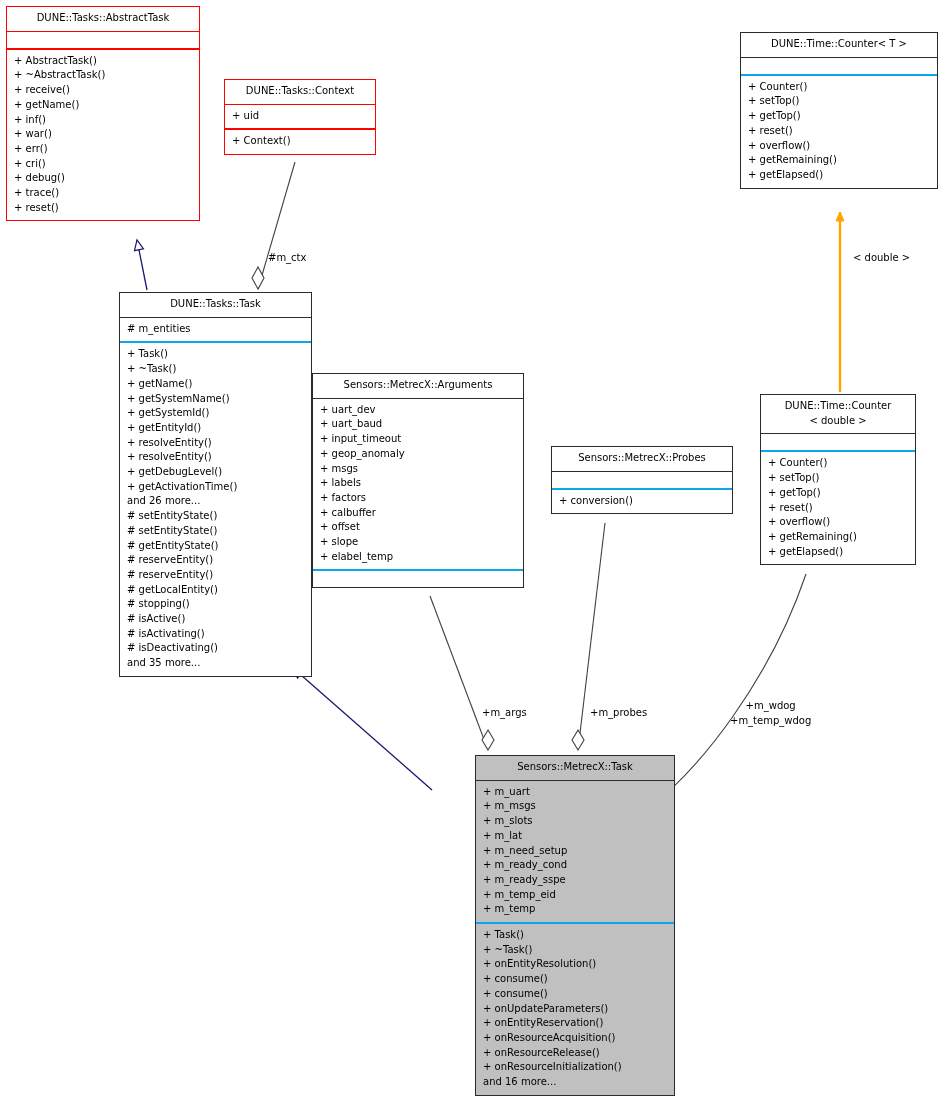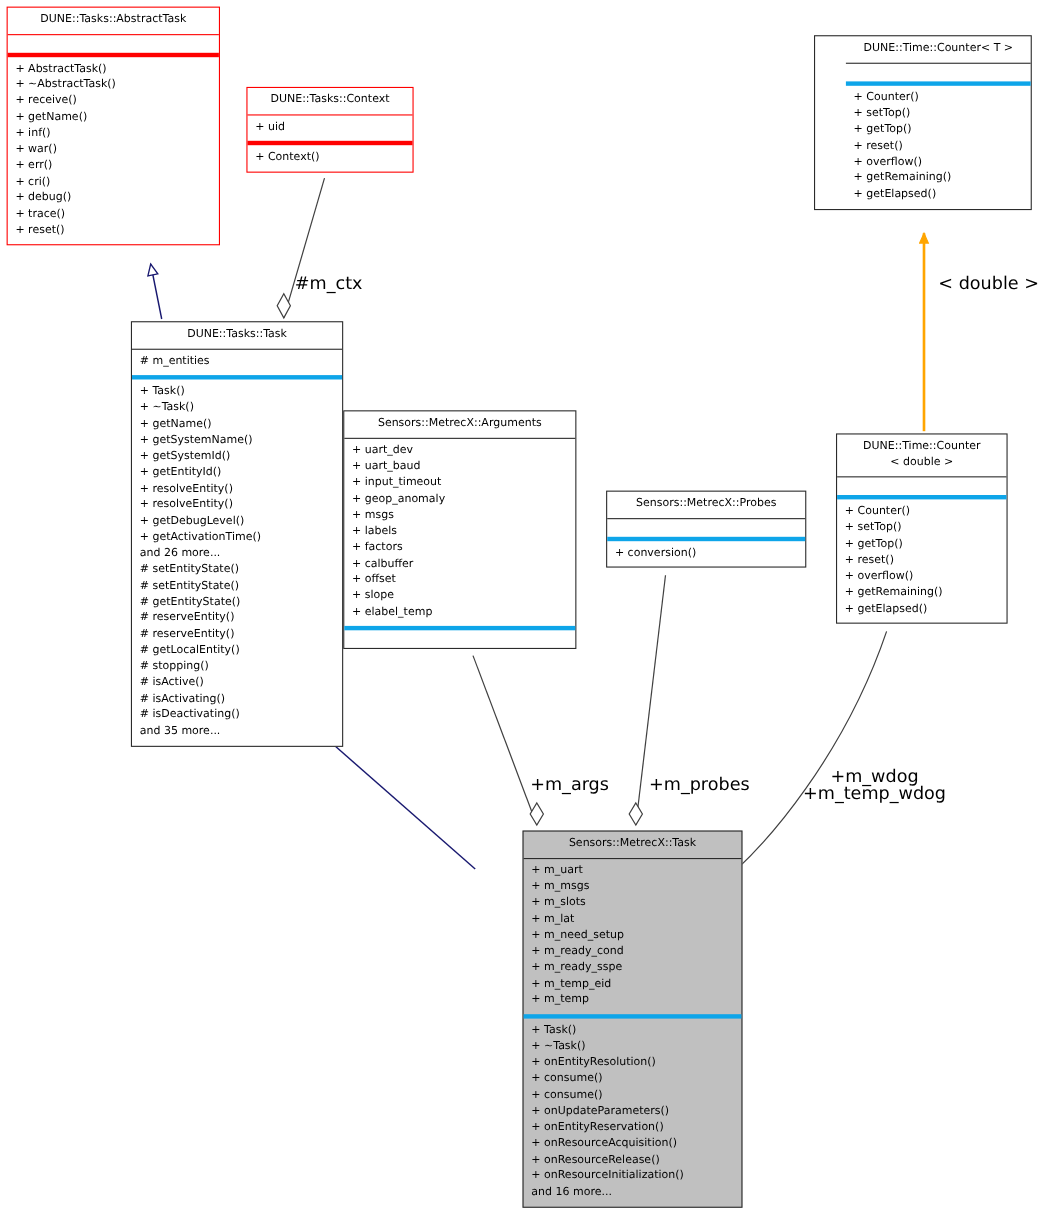--- a/index.html
+++ b/index.html
@@ -38,31 +38,31 @@
   .node .title {
     text-align: center;
     padding: 4px 6px 5px 6px;
     border-bottom: 1px solid #2b2b2b;
     white-space: pre-line;
   }
   .node.red .title { border-bottom-color: #ff0000; }
 
   .node .compartment {
     padding: 4px 6px 5px 7px;
-    border-bottom: 4px solid #0ea5e9;
+    border-bottom: 2px solid #0ea5e9;
   }
   .node.red .compartment { border-bottom-color: #ff0000; }
   .node .compartment.last { border-bottom: none; }
   .node .compartment.empty { min-height: 16px; padding: 8px 6px; }
   .node .row { white-space: nowrap; }
 
   
   .edge-label {
     position: absolute;
-    font-size: 16px;
+    font-size: 10px;
     line-height: 14.6px;
     color: #000000;
     white-space: nowrap;
     z-index: 6;
   }
   .edge-label.center { text-align: center; }
 </style>
 </head>
 <body>
 
@@ -118,21 +118,21 @@
   <div class="node red" style="left:224px; top:79px; width:152px;">
     <div class="title">DUNE::Tasks::Context</div>
     <div class="compartment">
       <div class="row">+ uid</div>
     </div>
     <div class="compartment last">
       <div class="row">+ Context()</div>
     </div>
   </div>
 
-  <div class="node" style="left:740px; top:32px; width:198px;padding-left:28px;">
+  <div class="node" style="left:740px; top:32px; width:198px;">
     <div class="title">DUNE::Time::Counter&lt; T &gt;</div>
     <div class="compartment empty"></div>
     <div class="compartment last">
       <div class="row">+ Counter()</div>
       <div class="row">+ setTop()</div>
       <div class="row">+ getTop()</div>
       <div class="row">+ reset()</div>
       <div class="row">+ overflow()</div>
       <div class="row">+ getRemaining()</div>
       <div class="row">+ getElapsed()</div>

